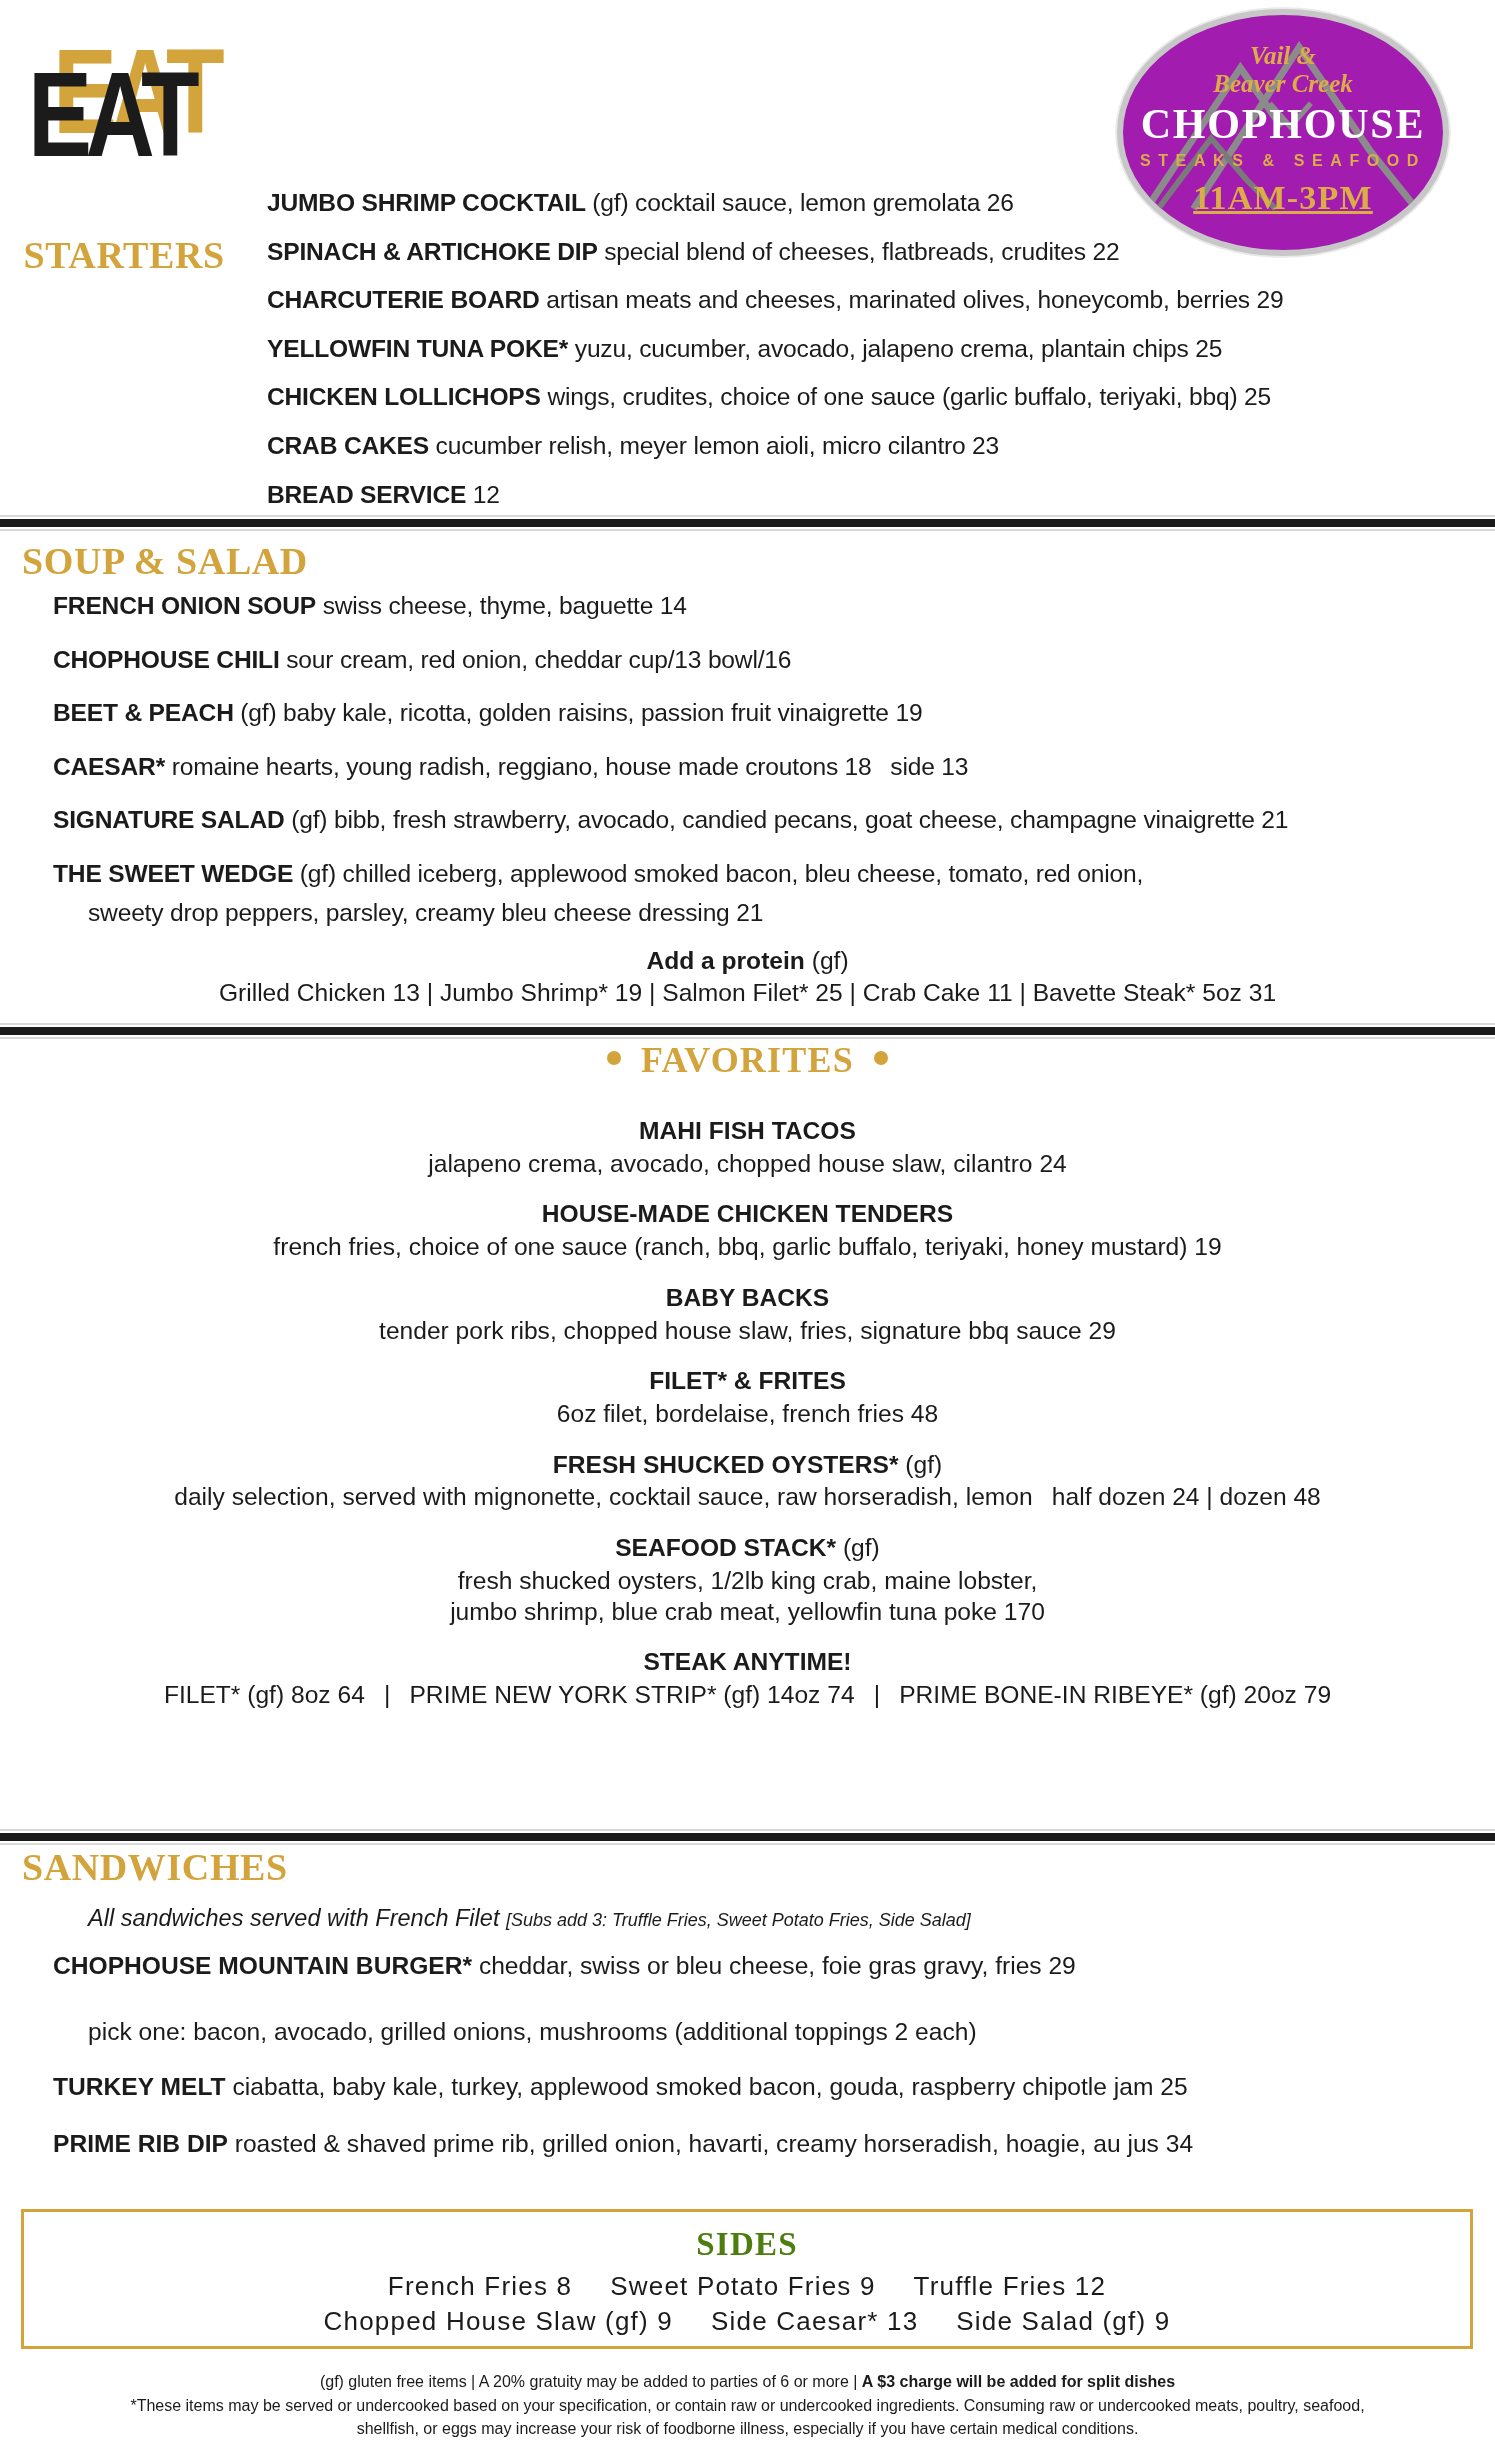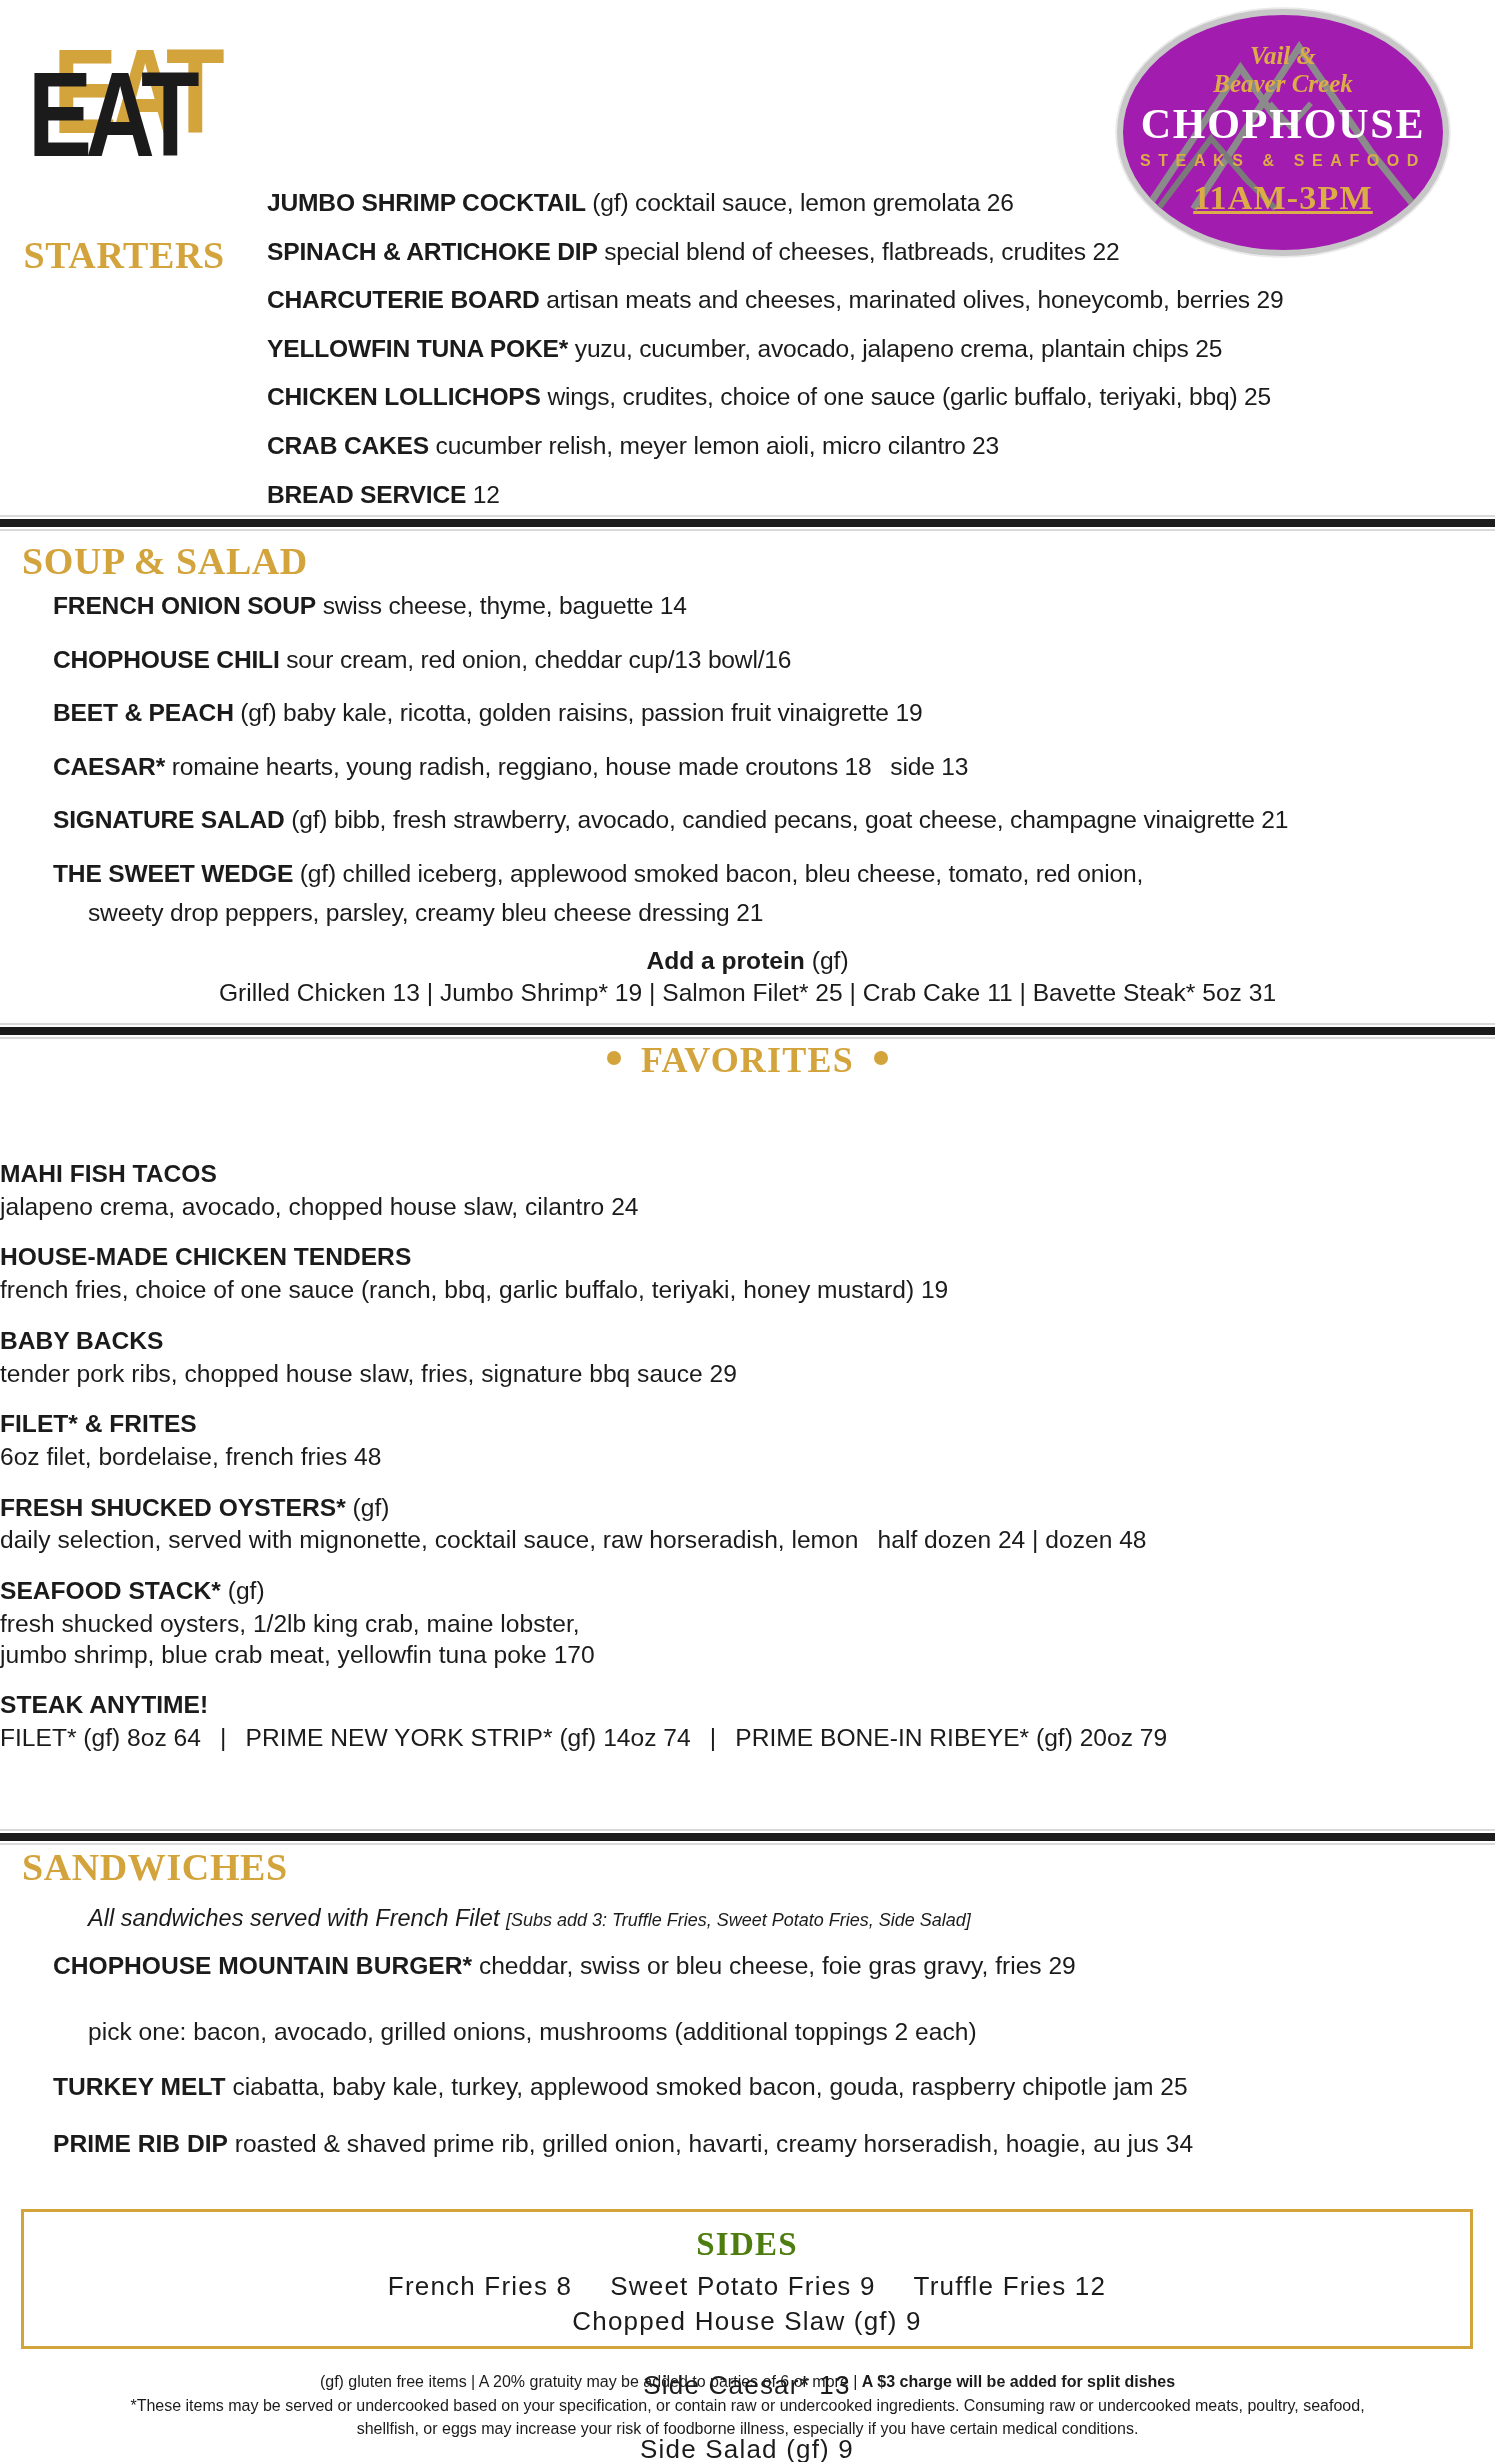--- a/index.html
+++ b/index.html
@@ -52,21 +52,21 @@
   .rule-1{top:519px;}
   .rule-2{top:1027px;}
   .rule-3{top:1833px;}
 
   
   .fav-header{position:absolute;top:1039px;left:0;width:1495px;text-align:center;}
   .fav-header-text{font-family:"Liberation Serif","DejaVu Serif",serif;font-weight:700;color:#D3A33C;
                    font-size:36px;letter-spacing:1.2px;vertical-align:middle;}
   .dot{display:inline-block;width:14px;height:14px;border-radius:50%;background:#D3A33C;
        vertical-align:middle;margin:0 20px;position:relative;top:-2.3px;}
-  .favs{position:absolute;top:1119px;left:0;width:1495px;text-align:left;font-size:24.6px;line-height:1;margin-top:43px;}
+  .favs{position:absolute;top:1119px;left:0;width:1495px;text-align:center;font-size:24.6px;line-height:1;}
   .fav-name{font-weight:700;margin-bottom:8.2px;}
   .fav-name .tag{font-weight:400;}
   .fav-line{margin-bottom:6.4px;}
   .fav{margin-bottom:26px;}
 
   
   .sand-note{position:absolute;left:88px;top:1907px;font-style:italic;font-size:23.5px;line-height:1;white-space:nowrap;}
   .note-sub{font-size:18px;}
   .sand-item{position:absolute;left:53px;font-size:24.6px;line-height:1;white-space:nowrap;}
   .sand-item b{font-weight:700;}
@@ -75,21 +75,21 @@
   .sand-turkey{top:2075px;}
   .sand-prime{top:2132px;}
 
   
   .sides-box{position:absolute;left:21px;top:2209px;width:1446px;height:134px;border:3.5px solid #D3A33C;
              text-align:center;}
   .sides-title{font-family:"Liberation Serif","DejaVu Serif",serif;font-weight:700;color:#4d7c0f;
                font-size:33px;letter-spacing:1.2px;margin-top:16.4px;line-height:1;}
   .sides-row{display:flex;justify-content:center;gap:38px;font-size:26px;letter-spacing:1.2px;line-height:1;}
   .sides-row-1{margin-top:11.7px;}
-  .sides-row-2{margin-top:9.4px;flex-direction:column;}
+  .sides-row-2{margin-top:9.4px;}
 
   
   .footer{position:absolute;top:2370px;left:0;width:1495px;text-align:center;font-size:16px;line-height:23.5px;}
   .footer b{font-weight:700;}
 </style>
 </head>
 <body>
 
 <div class="page">
 

